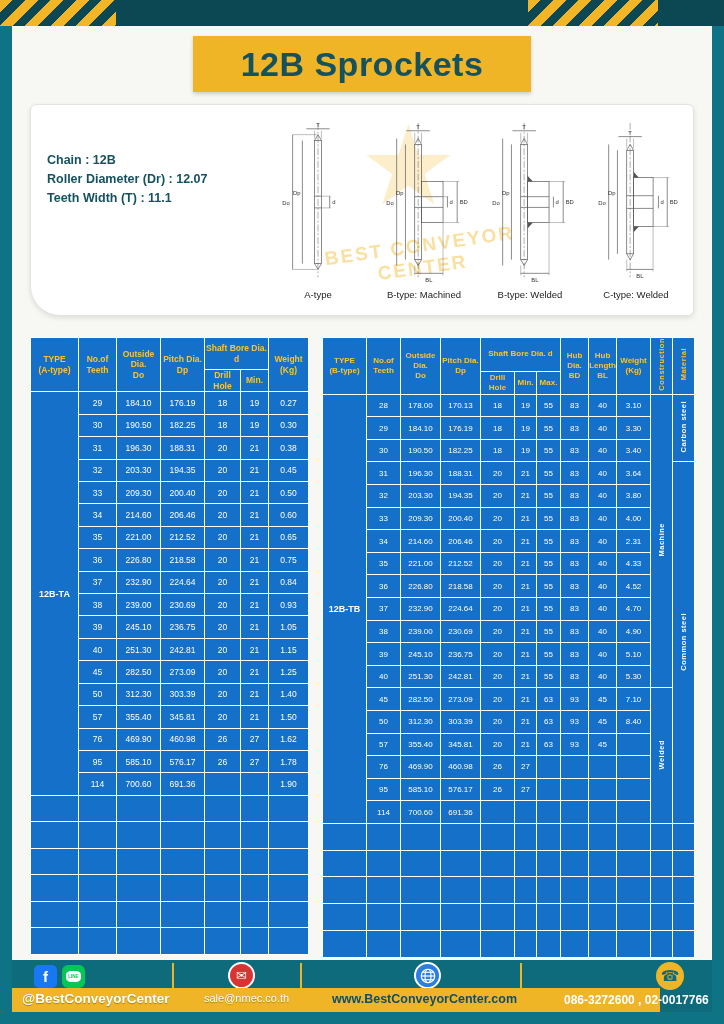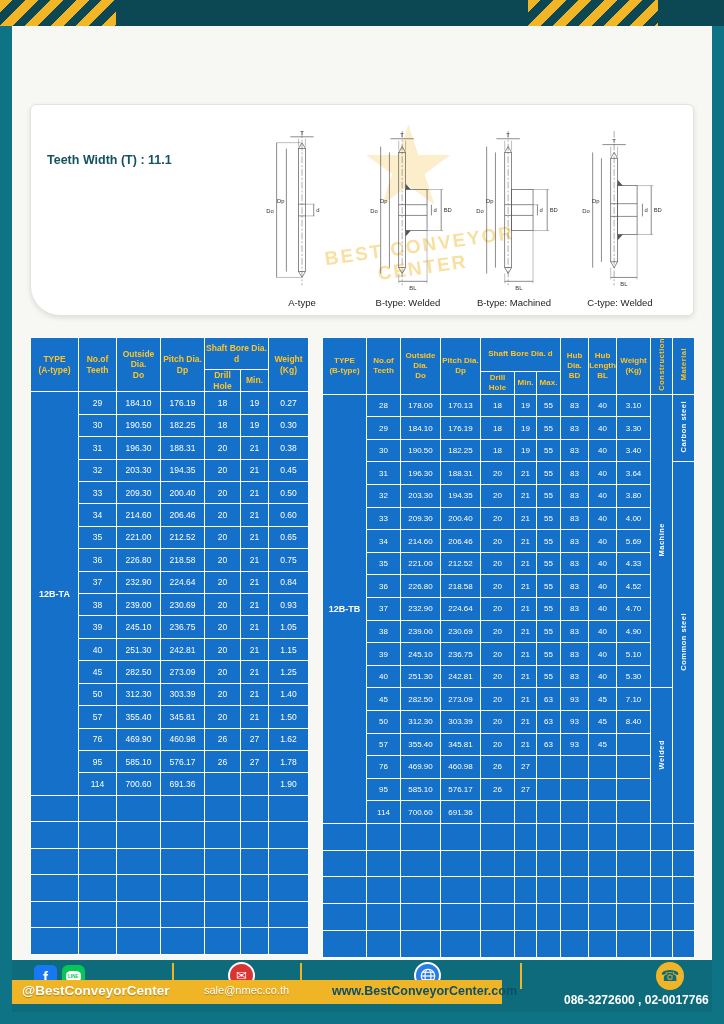--- a/index.html
+++ b/index.html
@@ -20,21 +20,21 @@
   .banner h1{font-size:34px;font-weight:bold;color:#15525f;letter-spacing:.5px}
 
   
   .spec-panel{position:absolute;left:18px;top:78px;width:664px;height:212px;background:#fff;
     border:1px solid #e4e4df;border-radius:6px 6px 6px 30px;box-shadow:0 2px 5px rgba(0,0,0,.10)}
   .spec-lines{position:absolute;left:16px;top:46px;color:#15525f;font-weight:bold;font-size:12.5px;line-height:19px;white-space:nowrap}
   .watermark{position:absolute;left:250px;top:22px;width:280px;height:170px;pointer-events:none}
   .wm-star{position:absolute;left:78px;top:-16px;font-size:110px;line-height:1;color:rgba(242,187,46,.25)}
   .wm-text{position:absolute;top:108px;left:0;width:280px;text-align:center;font-size:19px;font-weight:bold;
     color:rgba(242,187,46,.45);letter-spacing:2px;transform:rotate(-8deg)}
-  .figs{position:absolute;left:218px;top:24px;right:4px;display:flex;justify-content:flex-start}
+  .figs{position:absolute;left:218px;top:16px;right:4px;display:flex;justify-content:flex-end}
   .fig{width:106px;display:flex;flex-direction:column;align-items:center}
   .fig svg{width:100px;height:166px}
   .fig figcaption{font-size:9.5px;color:#222;margin-top:2px;white-space:nowrap}
   .draw line,.draw rect,.draw polyline{stroke:#555;fill:none}
   .dimtext text{font-size:6px;fill:#333}
 
   
   .sptable{position:absolute;top:311px;border-collapse:collapse;table-layout:fixed;background:#1470c8;height:618px}
   .table-a{left:18px;width:278px}
   .table-b{left:310px;width:372px}
@@ -59,46 +59,51 @@
   .fb{left:22px;top:5px;width:23px;height:23px;background:#1877f2;border-radius:5px;color:#fff;font-weight:bold;font-size:15px}
   .line{left:50px;top:5px;width:23px;height:23px;background:#06c755;border-radius:6px}
   .line-bubble{width:15px;height:11px;background:#fff;border-radius:5px/4px;display:flex;align-items:center;justify-content:center}
   .line-bubble i{font-style:normal;font-size:4.5px;color:#06c755;font-weight:bold;letter-spacing:0}
   .divider{position:absolute;top:3px;width:2px;height:26px;background:#f0b526}
   .d1{left:160px}.d2{left:288px}.d3{left:508px}
   .mail{left:216px;top:2px;width:27px;height:27px;background:#d93434;border:2px solid #fff;border-radius:50%;color:#fff;font-size:13px}
   .globe{left:402px;top:2px;width:27px;height:27px;background:#2a7de1;border:2px solid #fff;border-radius:50%}
   .globe svg{width:18px;height:18px}
   .phone{left:644px;top:2px;width:28px;height:28px;background:#f0b526;border-radius:50%;color:#0d6b7c;font-size:15px}
-  .band{position:absolute;left:0;bottom:8px;width:490px;height:24px;background:#f0b526}
+  .band{position:absolute;left:0;bottom:0;width:648px;height:24px;background:#f0b526}
   .handle{position:absolute;left:10px;top:3px;font-size:13.5px;font-weight:bold;color:#fff;text-shadow:0 1px 1px rgba(0,0,0,.3)}
   .email{position:absolute;left:192px;top:4px;font-size:11px;font-weight:normal;color:#fff;text-shadow:0 1px 1px rgba(0,0,0,.3)}
   .website{position:absolute;left:320px;top:4px;font-size:12.5px;font-weight:bold;color:#0d4f66}
   .phone-text{position:absolute;left:552px;bottom:5px;font-size:12px;font-weight:bold;color:#fff}
 </style>
 </head>
 <body>
 
 <div class="page">
 
   <div class="top-band">
     <div class="stripes s-left"></div>
     <div class="stripes s-right"></div>
   </div>
 
   <div class="content">
 
+    <div class="banner">
+      <h1>12B Sprockets</h1>
+    </div>
 
     <div class="spec-panel">
       <div class="watermark">
         <span class="wm-star">★</span>
         <span class="wm-text">BEST CONVEYOR CENTER</span>
       </div>
 
       <div id="spec-lines" class="spec-lines">
+          <div class="spec-line">Chain  :  12B</div>
+          <div class="spec-line">Roller Diameter (Dr)  :  12.07</div>
           <div class="spec-line">Teeth Width (T)  :  11.1</div>
         </div>
 
       <div class="figs">
 
         <figure class="fig">
           <svg class="draw" viewBox="0 0 100 170">
             <g stroke-width="0.7">
               <line x1="50" y1="2" x2="50" y2="160" stroke="#888" stroke-width="0.5" stroke-dasharray="7 2 2 2"></line>
               <rect x="46.5" y="20" width="7" height="126"></rect>
@@ -118,20 +123,56 @@
               <line x1="53.5" y1="89" x2="63" y2="89" stroke-width="0.4"></line>
             </g>
             <g class="dimtext">
               <text x="50" y="6" text-anchor="middle">T</text>
               <text x="21" y="86" text-anchor="end">Do</text>
               <text x="32" y="76" text-anchor="end">Dp</text>
               <text x="64.5" y="85.5">d</text>
             </g>
           </svg>
           <figcaption>A-type</figcaption>
+        </figure>
+
+        <figure class="fig">
+          <svg class="draw" viewBox="0 0 100 170">
+            <g stroke-width="0.7">
+              <line x1="44" y1="2" x2="44" y2="160" stroke="#888" stroke-width="0.5" stroke-dasharray="7 2 2 2"></line>
+              <rect x="40.5" y="24" width="7" height="118"></rect>
+              <polyline points="40.5,24 44,18 47.5,24"></polyline>
+              <polyline points="40.5,142 44,148 47.5,142"></polyline>
+              <rect x="47.5" y="62" width="22" height="42"></rect>
+              <line x1="40.5" y1="77.5" x2="69.5" y2="77.5"></line>
+              <line x1="40.5" y1="88.5" x2="69.5" y2="88.5"></line>
+              <line x1="32" y1="10" x2="56" y2="10"></line>
+              <line x1="40.5" y1="12" x2="40.5" y2="22" stroke-width="0.4"></line>
+              <line x1="47.5" y1="12" x2="47.5" y2="22" stroke-width="0.4"></line>
+              <line x1="22" y1="18" x2="22" y2="148"></line>
+              <line x1="31" y1="24" x2="31" y2="142"></line>
+              <line x1="74" y1="77.5" x2="74" y2="88.5"></line>
+              <line x1="69.5" y1="77.5" x2="75" y2="77.5" stroke-width="0.4"></line>
+              <line x1="84" y1="62" x2="84" y2="104"></line>
+              <line x1="69.5" y1="62" x2="86" y2="62" stroke-width="0.4"></line>
+              <line x1="69.5" y1="104" x2="86" y2="104" stroke-width="0.4"></line>
+              <line x1="40.5" y1="156" x2="69.5" y2="156"></line>
+              <line x1="40.5" y1="148" x2="40.5" y2="158" stroke-width="0.4"></line>
+              <line x1="69.5" y1="104" x2="69.5" y2="158" stroke-width="0.4"></line>
+            </g>
+            <g class="dimtext">
+              <text x="44" y="8" text-anchor="middle">T</text>
+              <text x="19" y="86" text-anchor="end">Do</text>
+              <text x="29" y="76" text-anchor="end">Dp</text>
+              <text x="76" y="85">d</text>
+              <text x="86.5" y="85">BD</text>
+              <text x="55" y="165" text-anchor="middle">BL</text>
+            </g>
+          </svg>
+          <figcaption>B-type: Machined</figcaption>
         </figure>
 
         <figure class="fig">
           <svg class="draw" viewBox="0 0 100 170">
             <g stroke-width="0.7">
               <line x1="44" y1="2" x2="44" y2="160" stroke="#888" stroke-width="0.5" stroke-dasharray="7 2 2 2"></line>
               <rect x="40.5" y="24" width="7" height="118"></rect>
               <polyline points="40.5,24 44,18 47.5,24"></polyline>
               <polyline points="40.5,142 44,148 47.5,142"></polyline>
               <rect x="47.5" y="62" width="22" height="42"></rect>
@@ -155,56 +196,20 @@
             <g class="dimtext">
               <text x="44" y="8" text-anchor="middle">T</text>
               <text x="19" y="86" text-anchor="end">Do</text>
               <text x="29" y="76" text-anchor="end">Dp</text>
               <text x="76" y="85">d</text>
               <text x="86.5" y="85">BD</text>
               <text x="55" y="165" text-anchor="middle">BL</text>
             </g>
           </svg>
           <figcaption>B-type: Welded</figcaption>
-        </figure>
-
-        <figure class="fig">
-          <svg class="draw" viewBox="0 0 100 170">
-            <g stroke-width="0.7">
-              <line x1="44" y1="2" x2="44" y2="160" stroke="#888" stroke-width="0.5" stroke-dasharray="7 2 2 2"></line>
-              <rect x="40.5" y="24" width="7" height="118"></rect>
-              <polyline points="40.5,24 44,18 47.5,24"></polyline>
-              <polyline points="40.5,142 44,148 47.5,142"></polyline>
-              <rect x="47.5" y="62" width="22" height="42"></rect>
-              <line x1="40.5" y1="77.5" x2="69.5" y2="77.5"></line>
-              <line x1="40.5" y1="88.5" x2="69.5" y2="88.5"></line>
-              <line x1="32" y1="10" x2="56" y2="10"></line>
-              <line x1="40.5" y1="12" x2="40.5" y2="22" stroke-width="0.4"></line>
-              <line x1="47.5" y1="12" x2="47.5" y2="22" stroke-width="0.4"></line>
-              <line x1="22" y1="18" x2="22" y2="148"></line>
-              <line x1="31" y1="24" x2="31" y2="142"></line>
-              <line x1="74" y1="77.5" x2="74" y2="88.5"></line>
-              <line x1="69.5" y1="77.5" x2="75" y2="77.5" stroke-width="0.4"></line>
-              <line x1="84" y1="62" x2="84" y2="104"></line>
-              <line x1="69.5" y1="62" x2="86" y2="62" stroke-width="0.4"></line>
-              <line x1="69.5" y1="104" x2="86" y2="104" stroke-width="0.4"></line>
-              <line x1="40.5" y1="156" x2="69.5" y2="156"></line>
-              <line x1="40.5" y1="148" x2="40.5" y2="158" stroke-width="0.4"></line>
-              <line x1="69.5" y1="104" x2="69.5" y2="158" stroke-width="0.4"></line>
-            </g>
-            <g class="dimtext">
-              <text x="44" y="8" text-anchor="middle">T</text>
-              <text x="19" y="86" text-anchor="end">Do</text>
-              <text x="29" y="76" text-anchor="end">Dp</text>
-              <text x="76" y="85">d</text>
-              <text x="86.5" y="85">BD</text>
-              <text x="55" y="165" text-anchor="middle">BL</text>
-            </g>
-          </svg>
-          <figcaption>B-type: Machined</figcaption>
         </figure>
 
         <figure class="fig">
           <svg class="draw" viewBox="0 0 100 170">
             <g stroke-width="0.7">
               <line x1="44" y1="2" x2="44" y2="160" stroke="#888" stroke-width="0.5" stroke-dasharray="7 2 2 2"></line>
               <rect x="40.5" y="30" width="7" height="106"></rect>
               <polyline points="40.5,30 44,24 47.5,30"></polyline>
               <polyline points="40.5,136 44,142 47.5,136"></polyline>
               <rect x="47.5" y="58" width="20" height="50"></rect>
@@ -589,21 +594,21 @@
           </tr>
           <tr class="data">
             <td>34</td>
             <td>214.60</td>
             <td>206.46</td>
             <td>20</td>
             <td>21</td>
             <td>55</td>
             <td>83</td>
             <td>40</td>
-            <td>5.69</td>
+            <td>2.31</td>
           </tr>
           <tr class="data">
             <td>35</td>
             <td>221.00</td>
             <td>212.52</td>
             <td>20</td>
             <td>21</td>
             <td>55</td>
             <td>83</td>
             <td>40</td>

